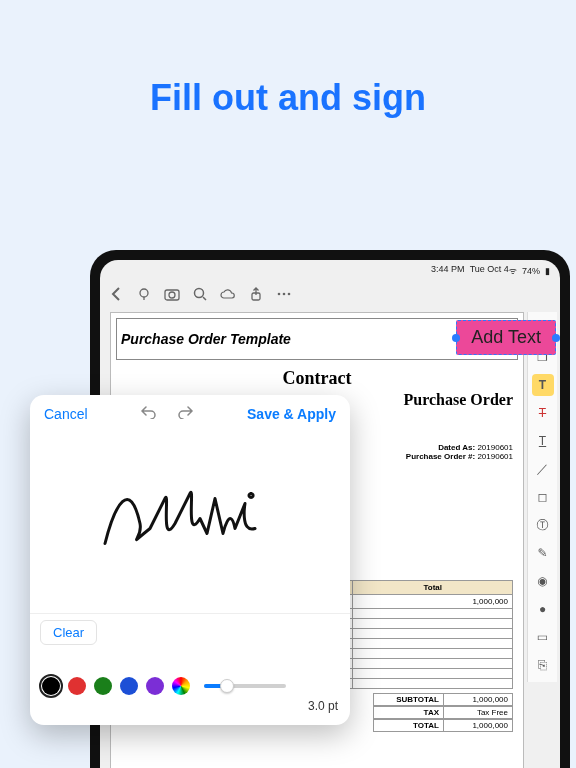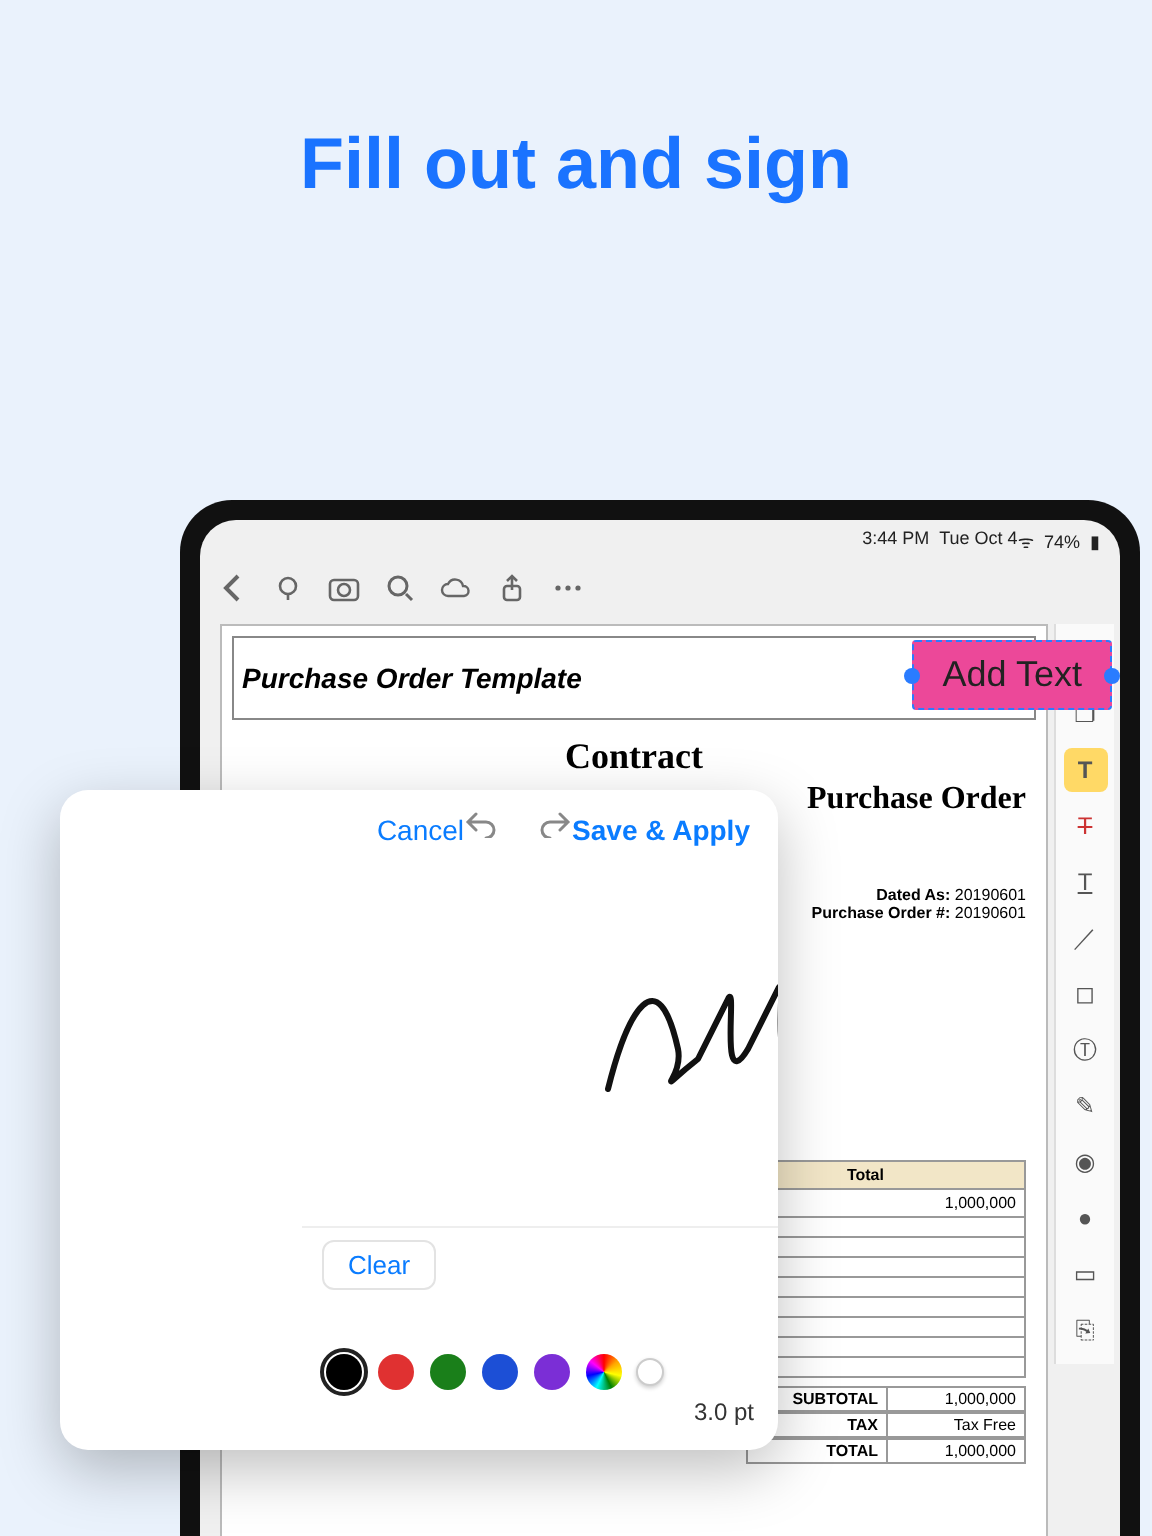--- a/index.html
+++ b/index.html
@@ -10,20 +10,21 @@
     overflow: hidden;
     position: relative;
   }
   .headline {
     text-align: center;
     color: #1a73ff;
     font-weight: 700;
     font-size: 36px;
     line-height: 1.2;
     padding: 60px 40px 0;
+    margin-top: 16px;
   }
   .tablet {
     position: absolute;
     left: 90px; top: 250px;
     width: 480px; height: 560px;
     background: #111;
     border-radius: 26px;
     padding: 10px;
   }
   .screen {
@@ -96,26 +97,25 @@
   .addtext::before, .addtext::after {
     content:""; position:absolute; width:8px; height:8px; background:#2a7cff; border-radius:50%;
     top:50%; transform:translateY(-50%);
   }
   .addtext::before { left:-5px; }
   .addtext::after { right:-5px; }
 
   
   .sig-panel {
     position:absolute; left:30px; top:395px;
-    width:359px; height:330px;
+    width:320px; height:330px;
     background:#fff; border-radius:14px;
     box-shadow: 0 10px 30px rgba(0,0,0,.25);
     display:flex; flex-direction:column;
     overflow:hidden;
-    align-items:flex-end;
   }
   .sig-top {
     display:flex; align-items:center; justify-content:space-between;
     padding:10px 14px; font-size:14px;
   }
   .sig-top .link { color:#0a7cff; }
   .sig-top .mid { display:flex; gap:18px; color:#555; font-size:16px; }
   .sig-top .save { color:#0a7cff; font-weight:600; }
   .sig-canvas {
     flex:1; position:relative;

